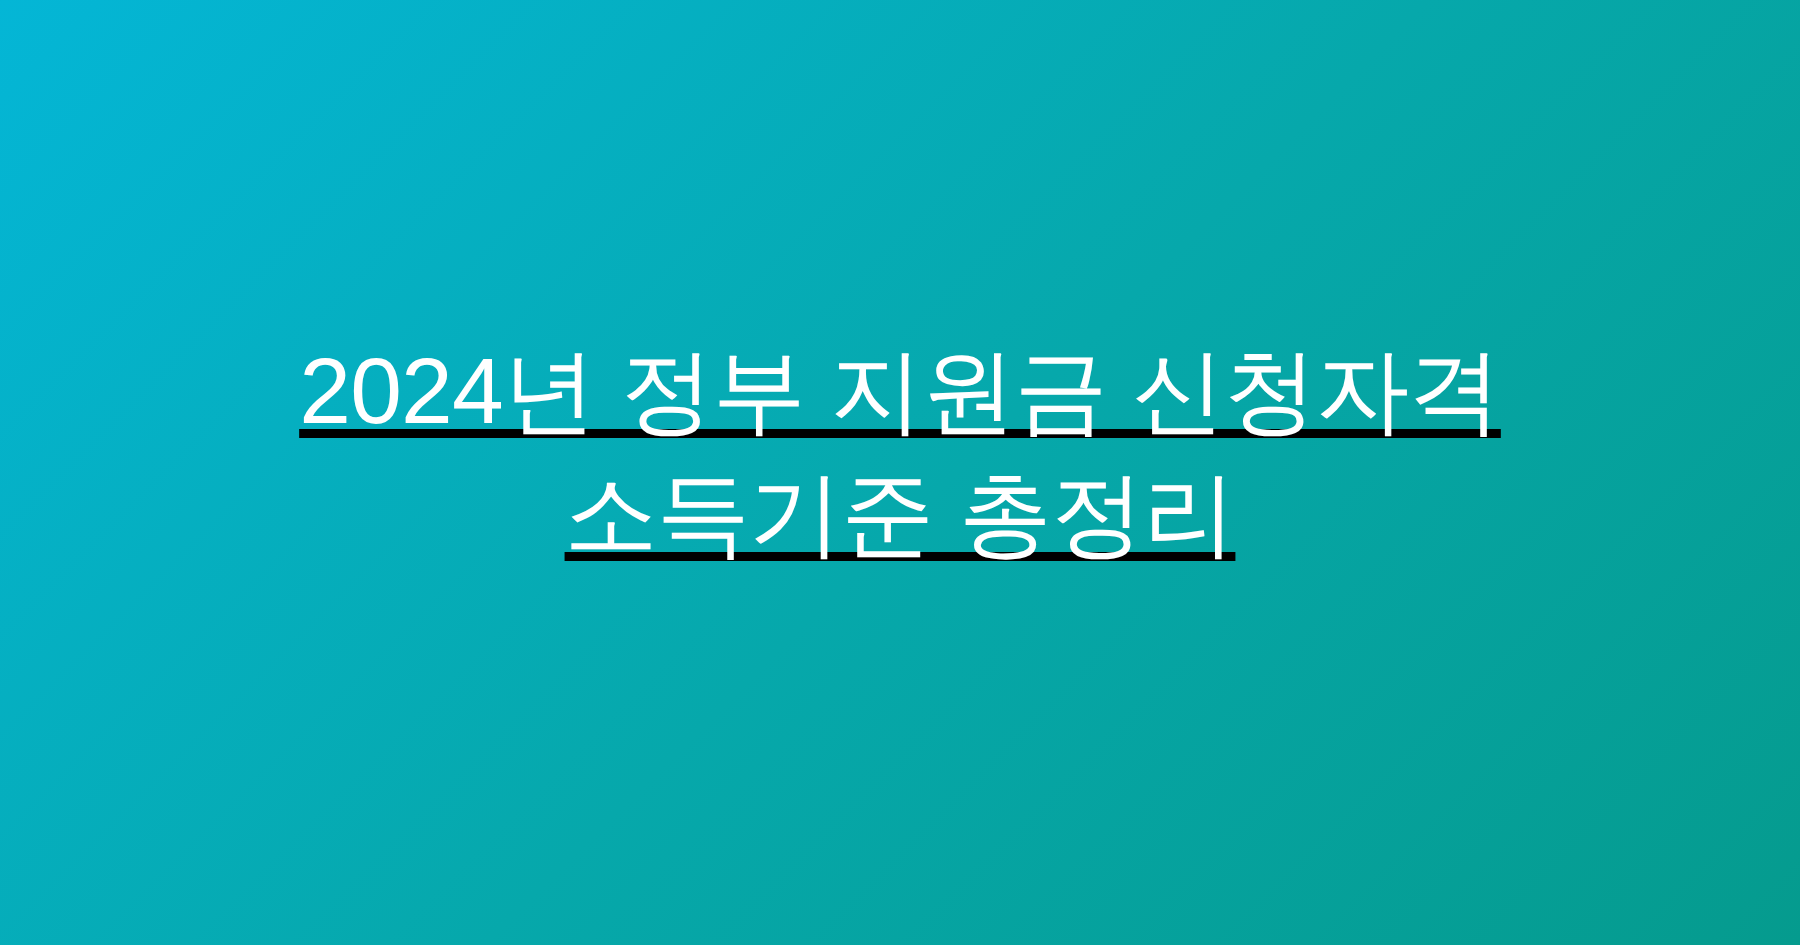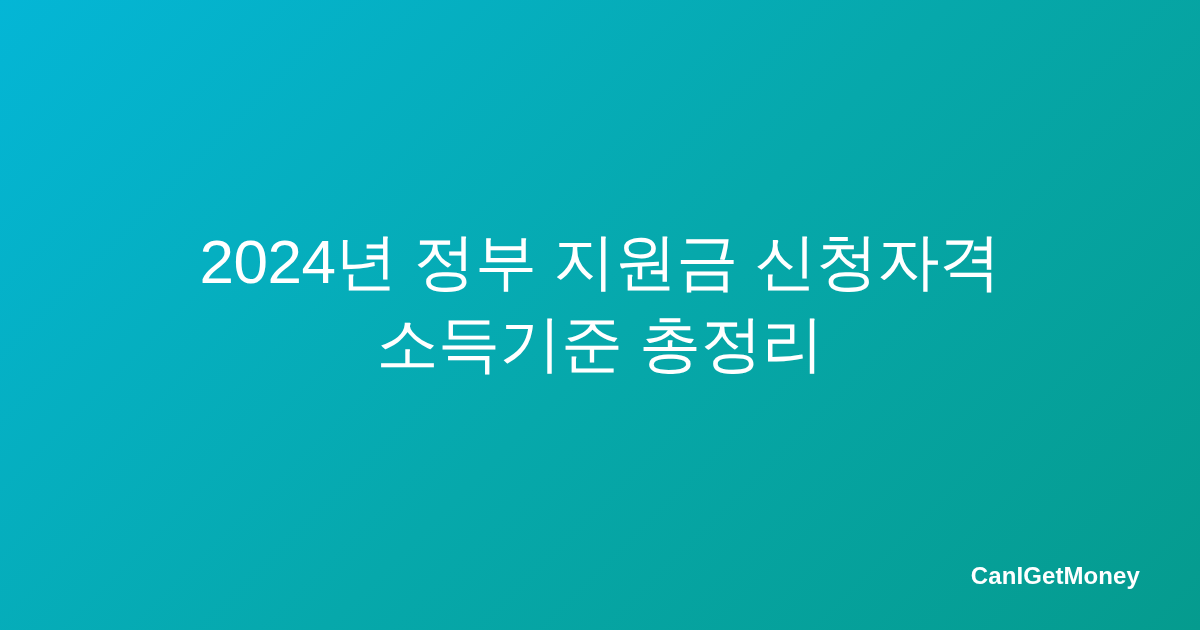--- a/index.html
+++ b/index.html
@@ -29,20 +29,21 @@
     position: absolute;
     left: 0;
     right: 0;
     top: 0;
     height: 630px;
     display: flex;
     align-items: center;
     justify-content: center;
     padding: 0 60px;
     box-sizing: border-box;
+    text-decoration: underline;
   }
 
   .headline {
     width: 1000px;
     text-align: center;
     color: #ffffff;
     font-size: 62px;
     font-weight: 400;
     line-height: 1.32;
     letter-spacing: -0.5px;
@@ -66,15 +67,14 @@
 </style>
 </head>
 <body>
 
 <div class="card">
 
   <div class="headline-wrap">
     <h1 class="headline">2024년 정부 지원금 신청자격 소득기준 총정리</h1>
   </div>
 
-  <div class="branding">CanIGetMoney</div>
 
 </div>
 
 </body></html>

